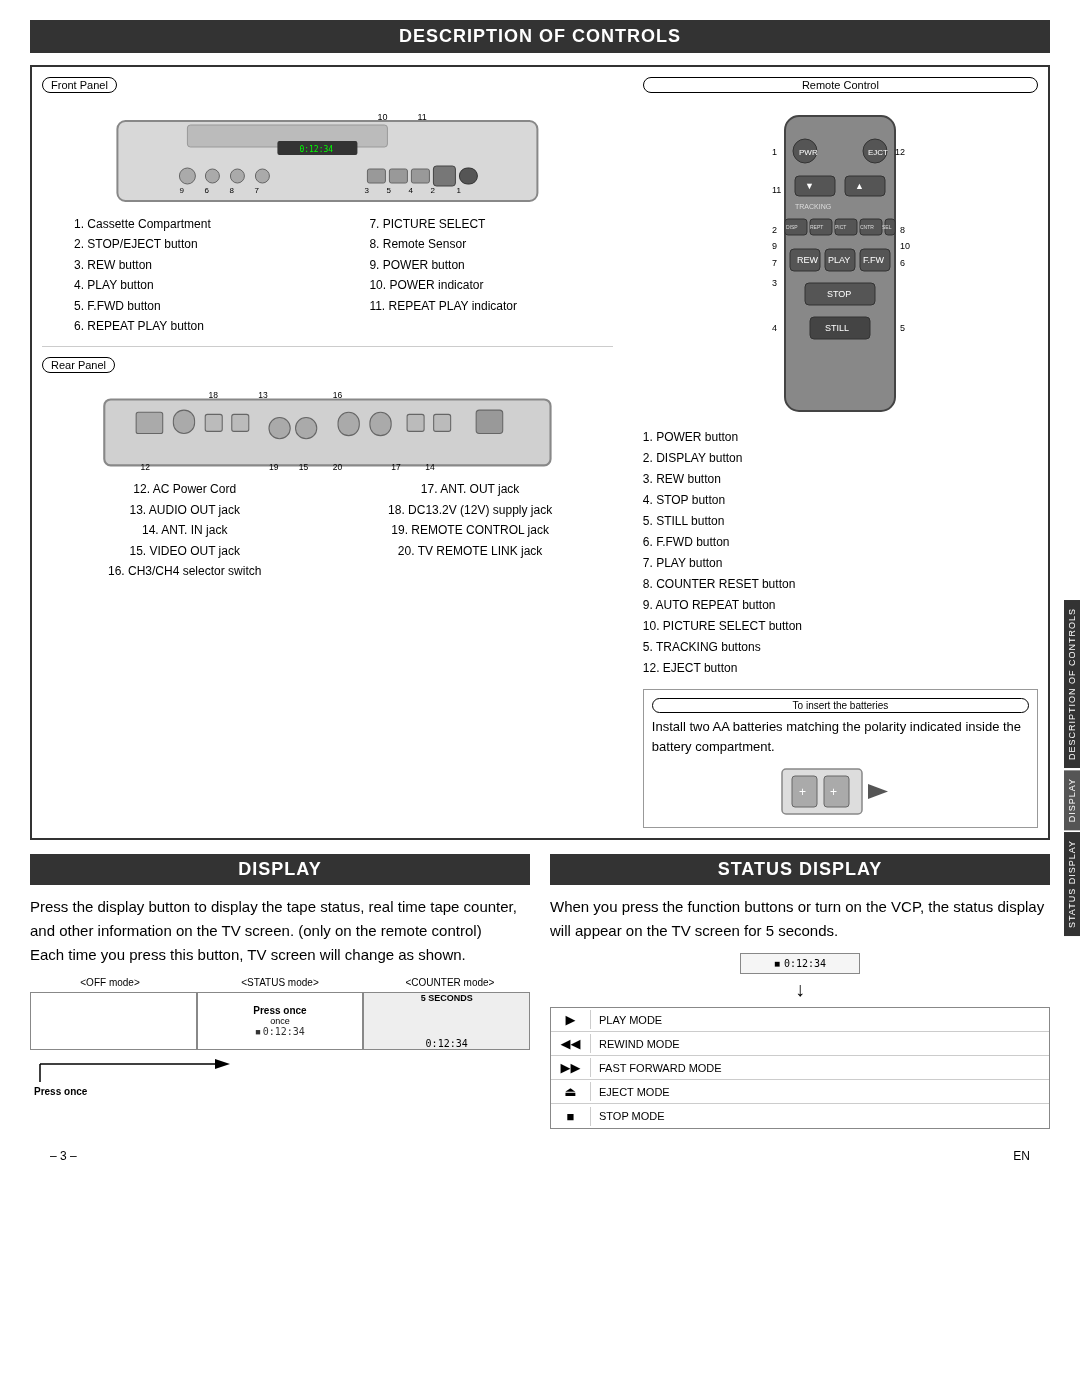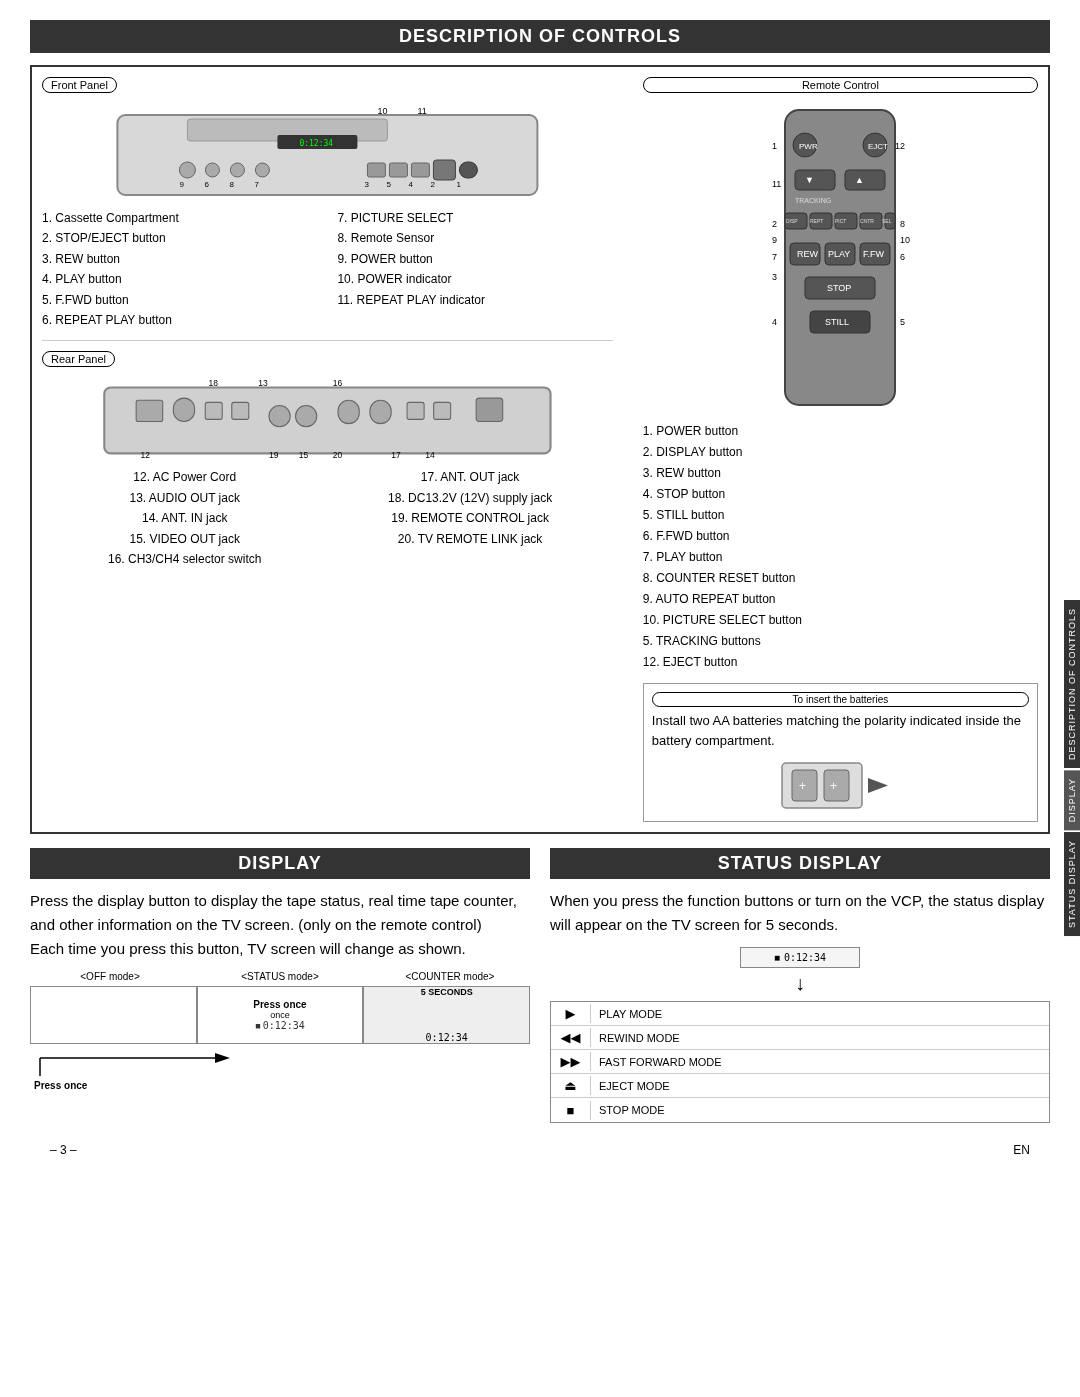--- a/index.html
+++ b/index.html
@@ -52,32 +52,33 @@
       flex: 0.9;
       padding-left: 10px;
     }
 
     .panel-label {
       border: 1px solid #000;
       border-radius: 10px;
       display: inline-block;
       padding: 1px 8px;
       font-size: 11px;
-      margin-bottom: 12px;
+      margin-bottom: 18px;
     }
 
     .front-list {
       display: flex;
       gap: 20px;
       font-size: 12px;
       line-height: 1.7;
     }
 
     .front-list-col {
       flex: 1;
+      margin-left: 32px;
     }
 
     .rear-list {
       display: flex;
       font-size: 12px;
       line-height: 1.7;
       text-align: center;
     }
 
     .rear-list-col {

